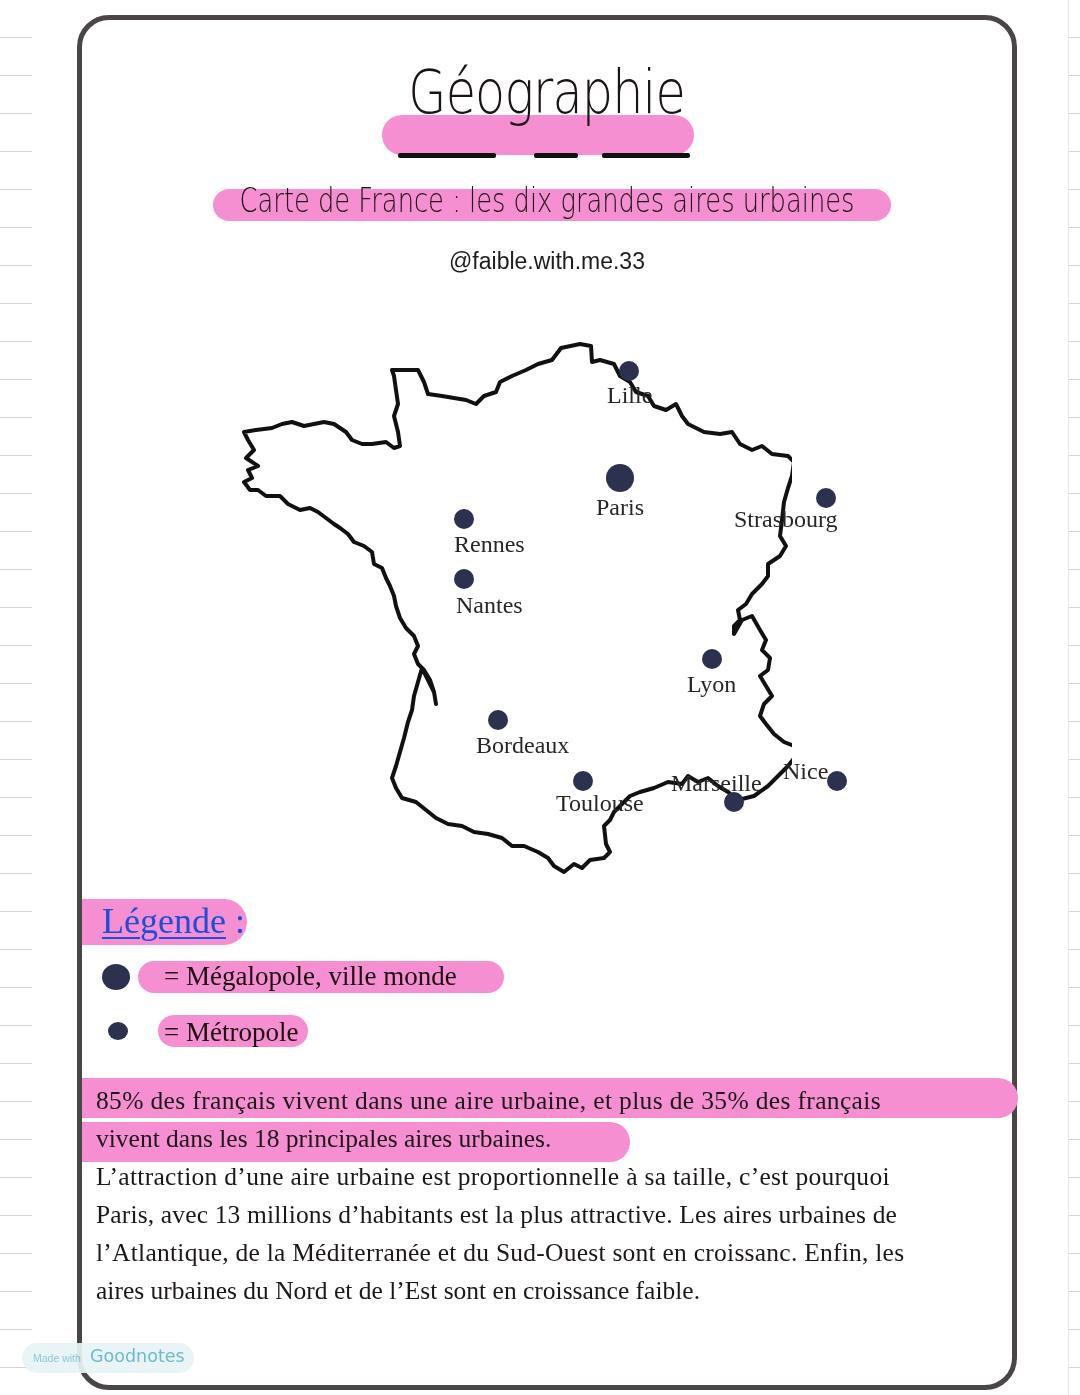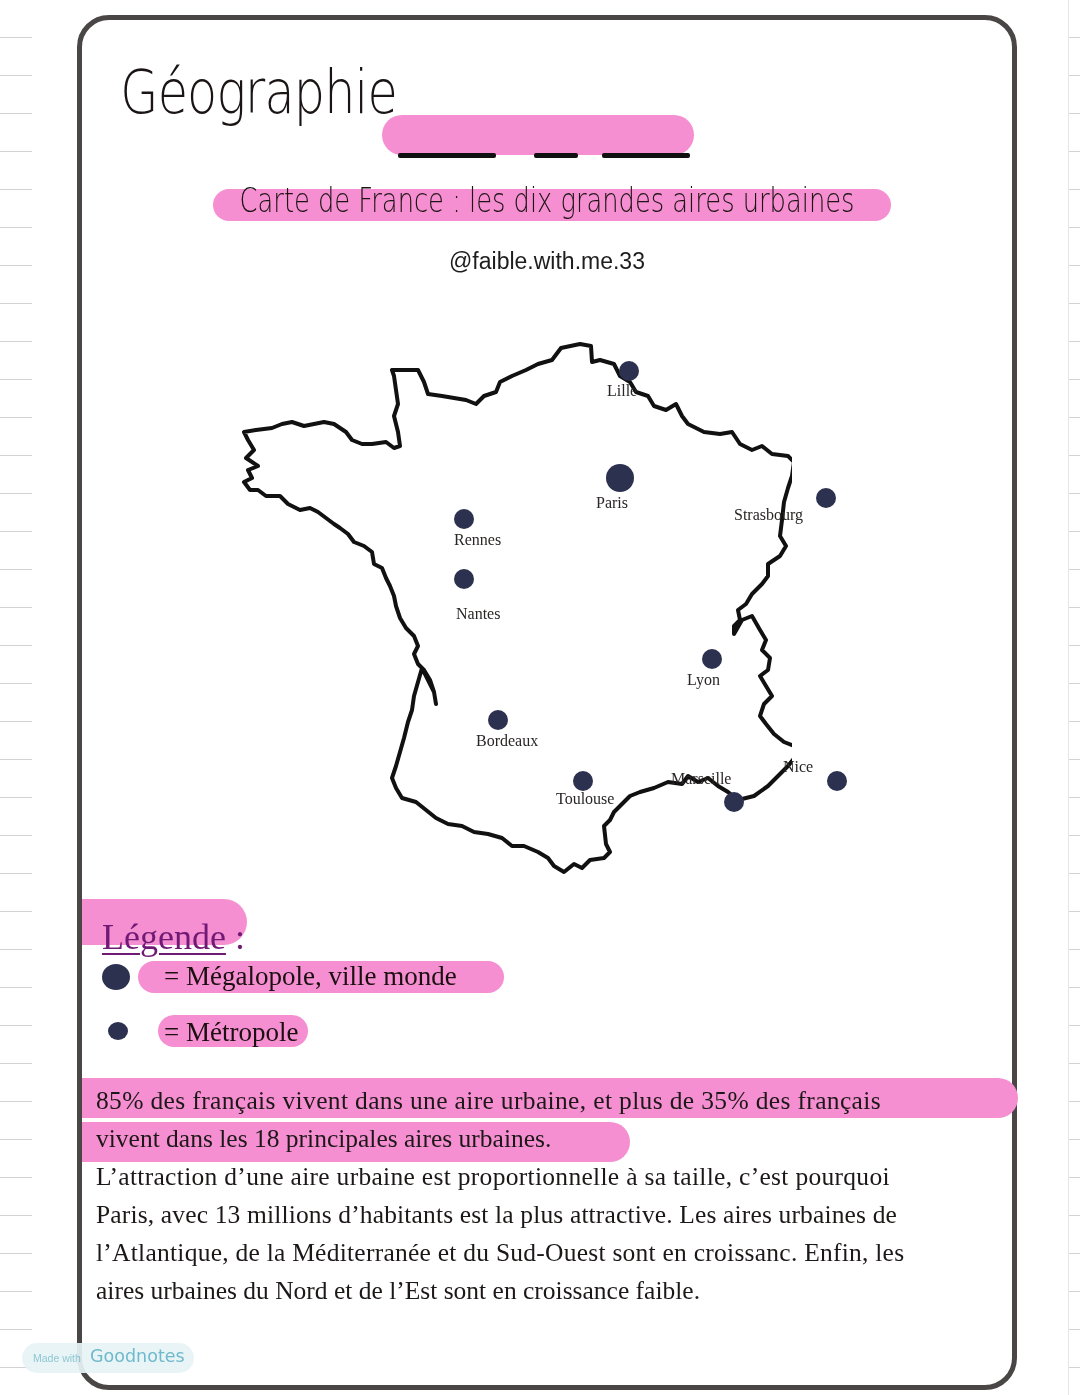--- a/index.html
+++ b/index.html
@@ -13,21 +13,21 @@
   .rule { position: absolute; left: 0; height: 1px; background: #d3d3d3; }
   .ruled-left .rule { width: 32px; }
   .ruled-right .rule { width: 12px; }
 
   
   .card {
     position: absolute; left: 77px; top: 15px; width: 940px; height: 1375px;
     border: 5px solid #4a4646; border-radius: 32px; background: #ffffff;
   }
 
-  .title-wrap { position: absolute; left: 0; right: 0; top: 42px; }
+  .title-wrap { position: absolute; left: 0; right: 0; top: 42px; text-align: center; }
   .title {
     display: inline-block; position: relative;
     font-family: "DejaVu Sans", sans-serif; font-weight: 300;
     font-size: 60px; letter-spacing: -1px; color: #1a1414; line-height: 1;
     padding: 0 8px; transform: scaleX(0.82);
   }
   .title-hl {
     position: absolute; left: 300px; top: 95px; width: 312px; height: 40px;
     background: #f58fd1; border-radius: 20px;
   }
@@ -45,34 +45,34 @@
     color: #1e1414; transform: scaleX(0.78); white-space: nowrap;
   }
   .credit {
     position: absolute; left: 0; right: 0; top: 228px; text-align: center;
     font-family: "Liberation Sans", sans-serif; font-size: 23px; color: #1d1d1d;
   }
 
   .map { position: absolute; left: 150px; top: 300px; width: 560px; height: 580px; }
   .map svg { position: absolute; left: 0; top: 0; }
   .city-label {
-    position: absolute; font-family: "Liberation Serif", serif; font-size: 16px;
+    position: absolute; font-family: "Liberation Serif", serif; font-size: 24px;
     color: #2a2626; white-space: nowrap;
   }
   .dot { position: absolute; border-radius: 50%; background: #2d3150; }
   .dot.big { width: 28px; height: 28px; }
   .dot.small { width: 20px; height: 20px; }
 
   .legend-title-hl {
     position: absolute; left: 0px; top: 879px; width: 165px; height: 46px;
     background: #f58fd1; border-radius: 0 24px 24px 0;
   }
   .legend-title {
     position: absolute; left: 20px; top: 880px; font-family: "Liberation Serif", serif;
-    font-size: 36px; color: #701a75; margin-top: 16px;
+    font-size: 36px; color: #1d4ed8;
   }
   .legend-title .u { text-decoration: underline; text-decoration-thickness: 2px; text-underline-offset: 4px; }
 
   .legend-row { position: absolute; left: 20px; height: 34px; }
   .legend-dot { position: absolute; border-radius: 50%; background: #2d3150; }
   .legend-hl { position: absolute; background: #f58fd1; border-radius: 16px; height: 32px; }
   .legend-text {
     position: absolute; font-family: "Liberation Serif", serif; font-size: 27px; color: #1a1010; white-space: nowrap;
   }
   .hl-line { position: absolute; background: #f58fd1; height: 40px; border-radius: 18px; }
@@ -219,21 +219,21 @@
     <div class="dot big" style="left:374px; top:144px;"></div>
     <div class="city-label" style="left:364px; top:174px;">Paris</div>
 
     <div class="dot small" style="left:584px; top:168px;"></div>
     <div class="city-label" style="left:502px; top:186px;">Strasbourg</div>
 
     <div class="dot small" style="left:222px; top:189px;"></div>
     <div class="city-label" style="left:222px; top:211px;">Rennes</div>
 
     <div class="dot small" style="left:222px; top:249px;"></div>
-    <div class="city-label" style="left:224px; top:272px;margin-top:13px;">Nantes</div>
+    <div class="city-label" style="left:224px; top:272px;">Nantes</div>
 
     <div class="dot small" style="left:470px; top:329px;"></div>
     <div class="city-label" style="left:455px; top:351px;">Lyon</div>
 
     <div class="dot small" style="left:256px; top:390px;"></div>
     <div class="city-label" style="left:244px; top:412px;">Bordeaux</div>
 
     <div class="dot small" style="left:341px; top:451px;"></div>
     <div class="city-label" style="left:324px; top:470px;">Toulouse</div>
 

